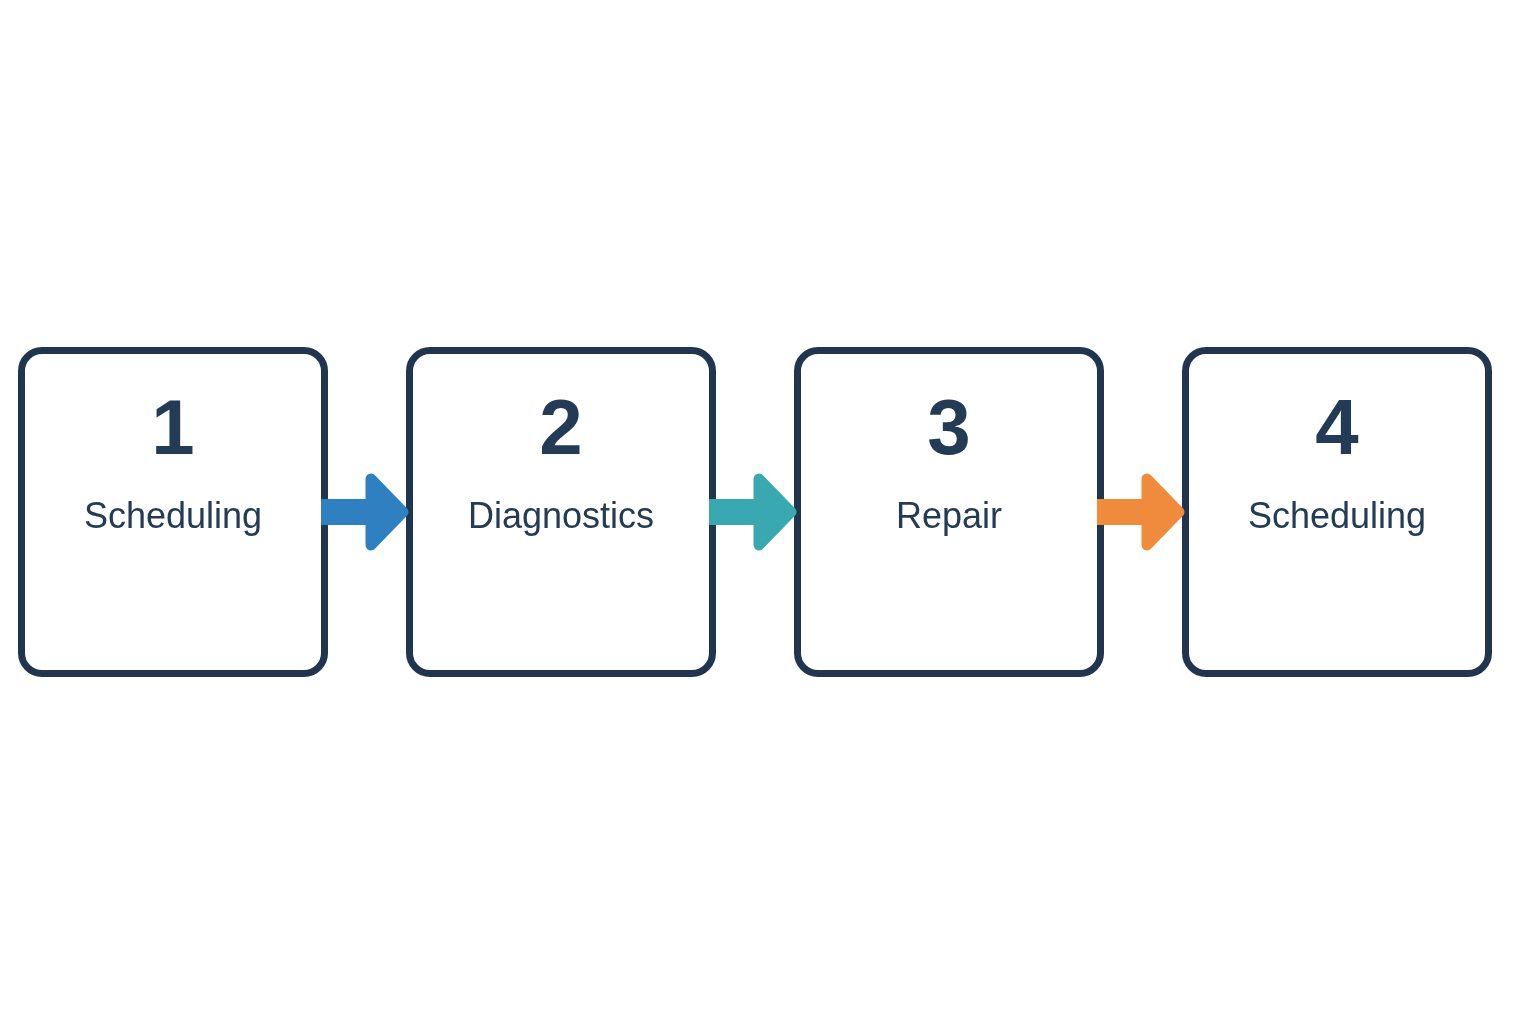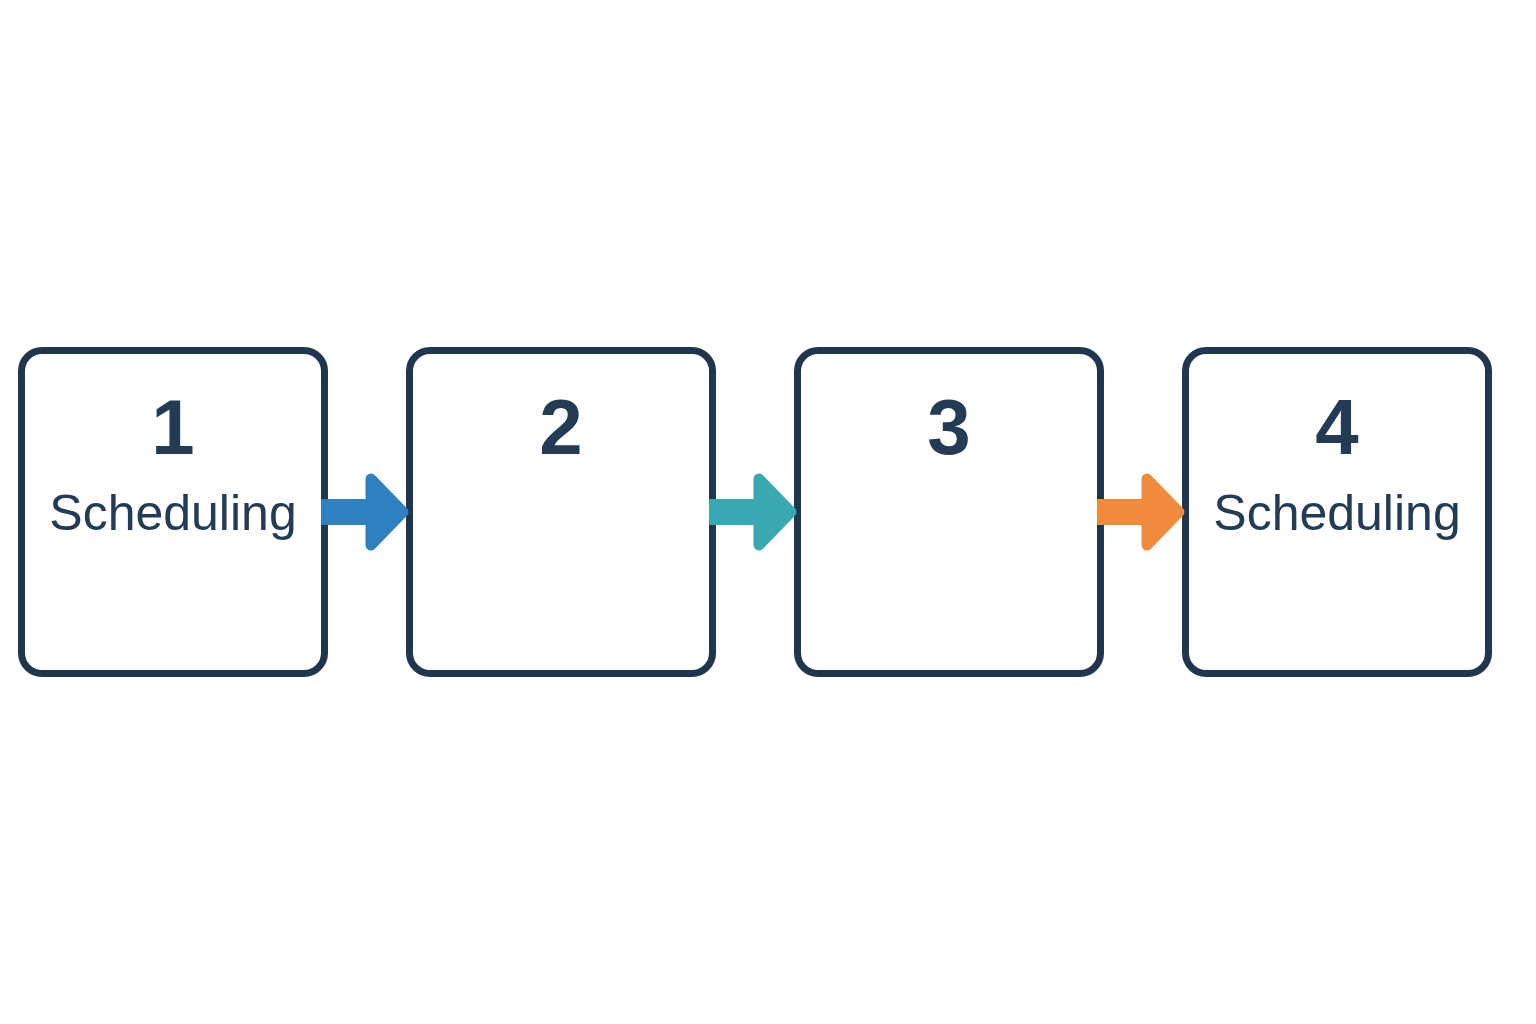--- a/index.html
+++ b/index.html
@@ -38,22 +38,22 @@
     z-index: 1;
   }
   .step-number {
     font-size: 78px;
     font-weight: 700;
     line-height: 1;
     color: #243B55;
     text-align: center;
   }
   .step-label {
-    margin-top: 22px;
-    font-size: 50px;
+    margin-top: 32px;
+    font-size: 36px;
     font-weight: 400;
     line-height: 1;
     color: #243B55;
     text-align: center;
     white-space: nowrap;
   }
   .arrow {
     width: 78px;
     height: 330px;
     display: flex;
@@ -83,32 +83,34 @@
     <div class="arrow">
       <svg viewBox="0 0 92 90">
         <rect x="0" y="32" width="52" height="26" fill="#2F80C1"></rect>
         <path d="M 50 12 L 82 45 L 50 78 Z" stroke-width="11" stroke-linejoin="round" fill="#2F80C1"></path>
         <path d="M 50 12 L 82 45 L 50 78 Z" fill="none" stroke-width="11" stroke-linejoin="round" stroke="#2F80C1"></path>
       </svg>
     </div>
 
     <div class="step-box">
       <div class="step-number">2</div>
+      <div class="step-label">Diagnostics</div>
     </div>
 
     <div class="arrow">
       <svg viewBox="0 0 92 90">
         <rect x="0" y="32" width="52" height="26" fill="#3AA8B0"></rect>
         <path d="M 50 12 L 82 45 L 50 78 Z" stroke-width="11" stroke-linejoin="round" fill="#3AA8B0"></path>
         <path d="M 50 12 L 82 45 L 50 78 Z" fill="none" stroke-width="11" stroke-linejoin="round" stroke="#3AA8B0"></path>
       </svg>
     </div>
 
     <div class="step-box">
       <div class="step-number">3</div>
+      <div class="step-label">Repair</div>
     </div>
 
     <div class="arrow">
       <svg viewBox="0 0 92 90">
         <rect x="0" y="32" width="52" height="26" fill="#F08A3C"></rect>
         <path d="M 50 12 L 82 45 L 50 78 Z" stroke-width="11" stroke-linejoin="round" fill="#F08A3C"></path>
         <path d="M 50 12 L 82 45 L 50 78 Z" fill="none" stroke-width="11" stroke-linejoin="round" stroke="#F08A3C"></path>
       </svg>
     </div>
 

